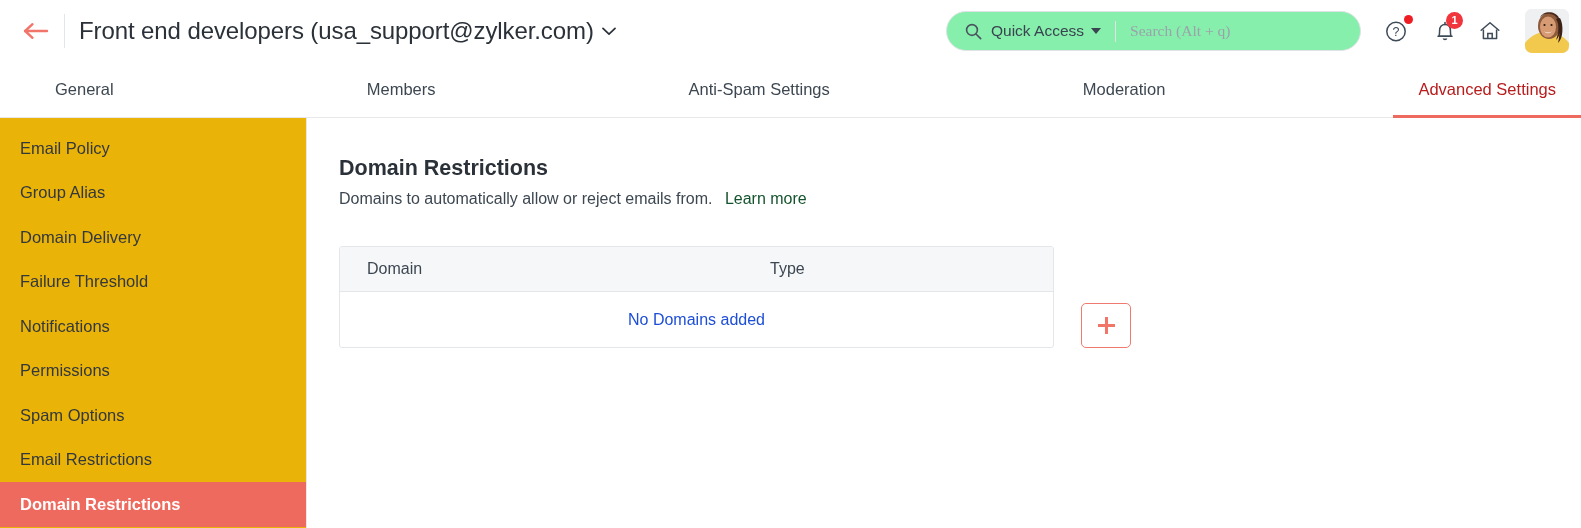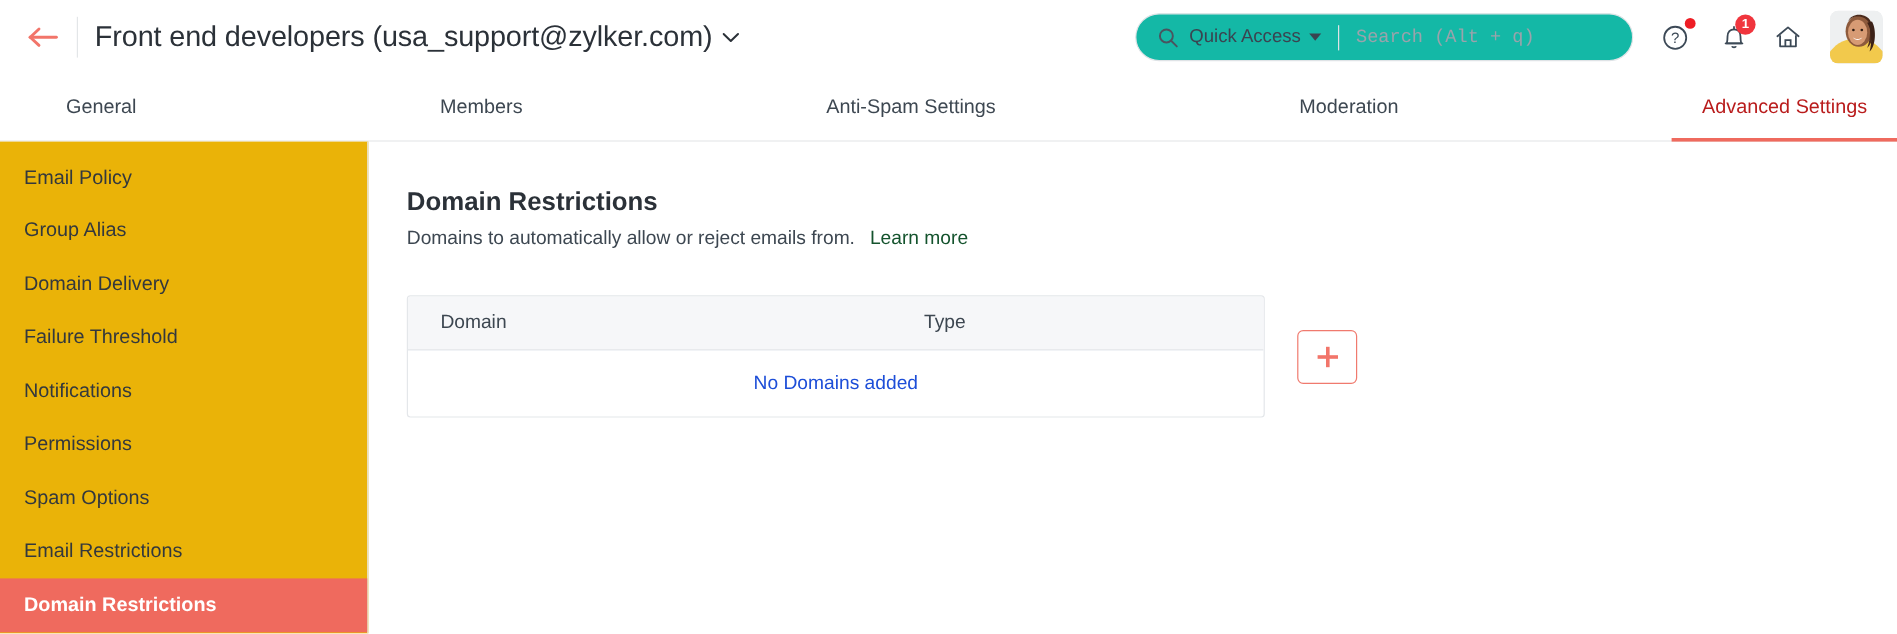--- a/index.html
+++ b/index.html
@@ -65,21 +65,21 @@
     align-items: center;
   }
   .searchbox {
     width: 415px;
     height: 40px;
     border: 1px solid #dfe3e6;
     border-radius: 21px;
     display: flex;
     align-items: center;
     padding: 0 10px 0 18px;
-    background: #14b8a6;
+    background: #86efac;
   }
   .search-icon { width: 17px; height: 17px; flex: none; }
   .quick-access {
     font-size: 15.5px;
     color: #3a4450;
     margin-left: 9px;
     white-space: nowrap;
     cursor: pointer;
   }
   .qa-caret {
@@ -93,21 +93,21 @@
   .sb-divider {
     width: 1px;
     height: 21px;
     background: #dfe3e6;
     margin: 0 14px;
   }
   .search-input {
     border: none;
     outline: none;
     font-size: 15.5px;
-    font-family: Liberation Mono, monospace;
+    font-family: Liberation Serif, serif;
     color: #3a4450;
     background: transparent;
     flex: 1;
     min-width: 0;
     padding: 0;
   }
   .search-input::placeholder { color: #9aa3ab; }
 
   .icon-btn {
     position: relative;
@@ -235,21 +235,21 @@
   }
   .learn-more {
     color: #14532d;
     text-decoration: none;
     margin-left: 8px;
     cursor: pointer;
   }
 
   .table-row-wrap {
     display: flex;
-    align-items: center;
+    align-items: flex-end;
     gap: 27px;
   }
   .table-card {
     width: 715px;
     border: 1px solid #e4e7ea;
     border-radius: 3px;
     background: #fff;
     overflow: hidden;
   }
   .thead {

